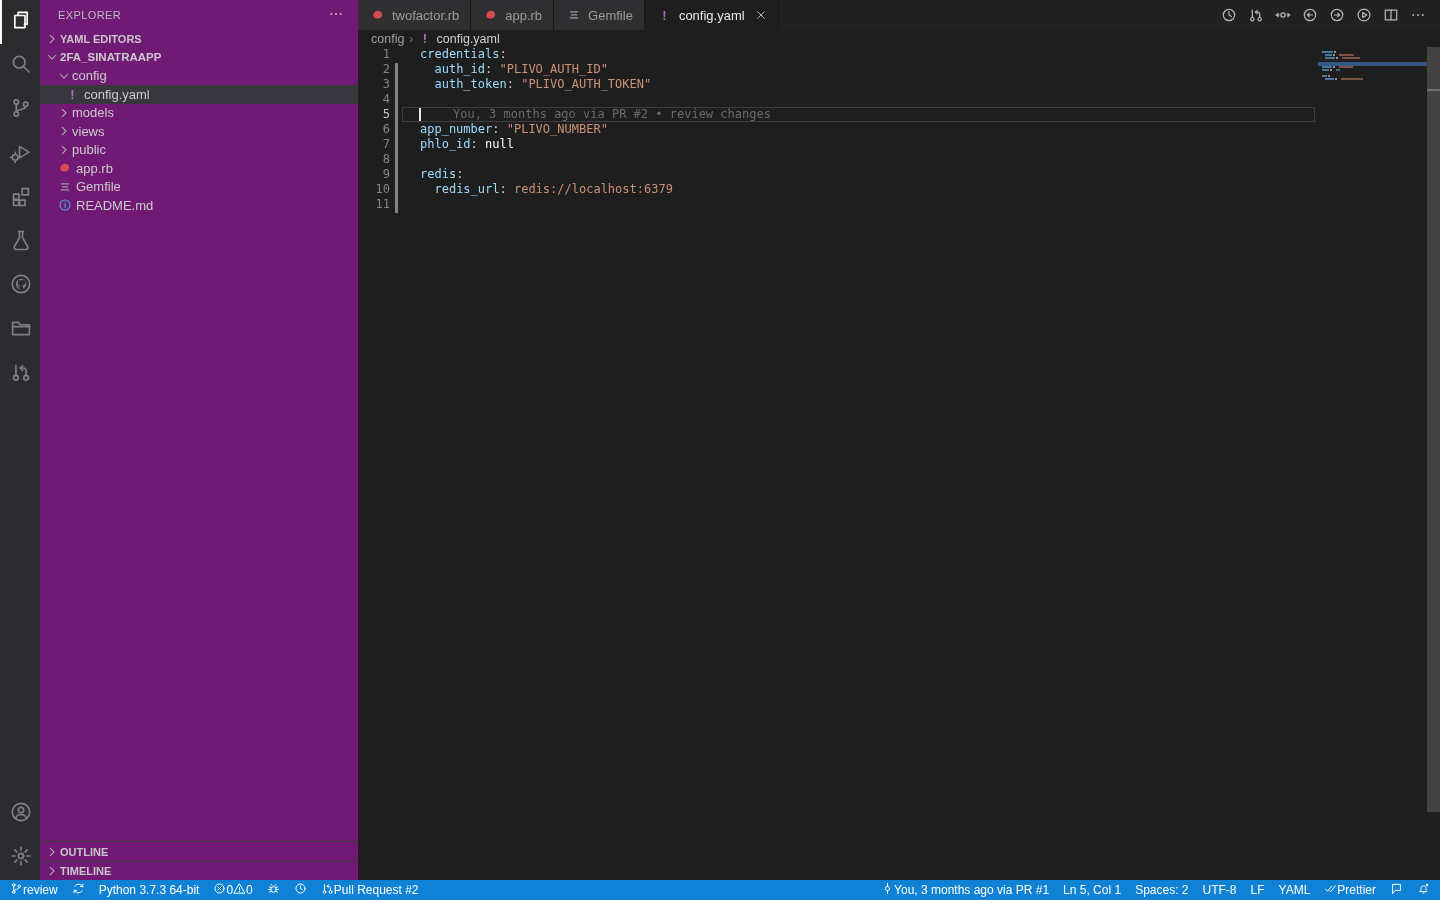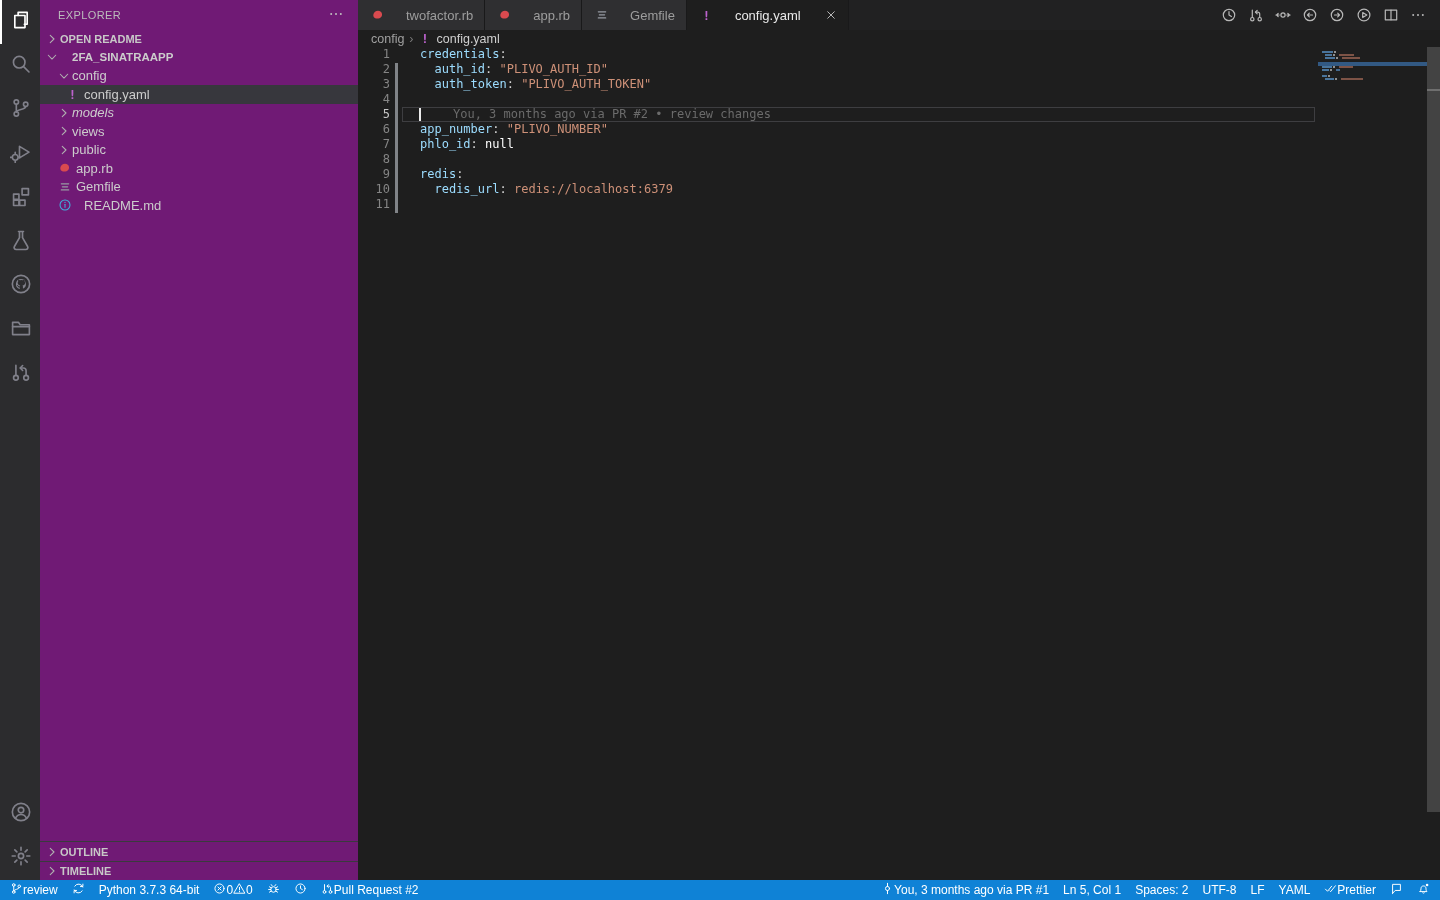--- a/index.html
+++ b/index.html
@@ -33,21 +33,21 @@
   .tree-row.bold { font-weight:bold; font-size:11.5px; }
   .file-ico { width:17px; display:flex; align-items:center; justify-content:center; margin-right:3px; flex-shrink:0;}
   .file-ico svg { width:14px; height:14px; }
   .excl { color:#bb62cc; font-weight:bold; font-family:"DejaVu Sans Mono",monospace; font-size:13px; }
   .sb-bottom { border-top:1px solid #3a3a3d; }
   .sb-bottom .sb-row + .sb-row { border-top:1px solid #3a3a3d; }
 
   
   .main { flex:1; display:flex; flex-direction:column; min-width:0; background:#1e1e1e; }
   .tabbar { height:30px; background:#212122; display:flex; align-items:stretch; flex-shrink:0; }
-  .tab { display:flex; align-items:center; padding:0 11px; gap:20px; background:#2f2f31;
+  .tab { display:flex; align-items:center; padding:0 11px; gap:6px; background:#2f2f31;
     color:#9d9d9d; font-size:13px; border-right:1px solid #19191a; cursor:pointer; }
   .tab.active { background:#1e1e1e; color:#e8e8e8; }
   .tab .file-ico { margin-right:0; }
   .tab-close { display:flex; align-items:center; color:#c8c8c8; margin-left:4px; cursor:pointer; }
   .tab-close svg { width:12px; height:12px; }
   .editor-actions { margin-left:auto; display:flex; align-items:center; gap:11px;
     padding-right:14px; color:#b8b8b8; }
   .editor-actions .ea { display:flex; cursor:pointer; }
   .editor-actions svg { width:16px; height:16px; }
 
@@ -180,24 +180,24 @@
             <circle cx="8" cy="8" r="1" fill="currentColor" stroke="none"></circle>
             <circle cx="12.8" cy="8" r="1" fill="currentColor" stroke="none"></circle>
           </svg></span>
     </div>
     <div class="sb-row">
       <span class="chev" id="oe-chev">
           <svg viewBox="0 0 16 16" fill="none" stroke="currentColor" stroke-width="1.2" stroke-linecap="round" stroke-linejoin="round">
             <path d="M6 3.8L10.3 8 6 12.2"></path>
           </svg>
         </span>
-      <span>OPEN README</span>
+      <span>YAML EDITORS</span>
     </div>
     <div class="tree" id="tree">
-        <div class="tree-row bold" style="padding-left: 4px; gap: 12px;">
+        <div class="tree-row bold" style="padding-left: 4px;">
           <span class="chev">
             <svg viewBox="0 0 16 16" fill="none" stroke="currentColor" stroke-width="1.2" stroke-linecap="round" stroke-linejoin="round">
               <path d="M3.8 6L8 10.3 12.2 6"></path>
             </svg>
           </span>
           <span class="tree-label">2FA_SINATRAAPP</span>
         </div>
         <div class="tree-row" style="padding-left: 16px;">
           <span class="chev">
             <svg viewBox="0 0 16 16" fill="none" stroke="currentColor" stroke-width="1.2" stroke-linecap="round" stroke-linejoin="round">
@@ -205,21 +205,21 @@
             </svg>
           </span>
           <span class="tree-label">config</span>
         </div>
         <div class="tree-row selected" style="padding-left: 24px;">
           <span class="file-ico">
             <span class="excl">!</span>
           </span>
           <span class="tree-label">config.yaml</span>
         </div>
-        <div class="tree-row" style="padding-left: 16px; font-style: italic;">
+        <div class="tree-row" style="padding-left: 16px;">
           <span class="chev">
             <svg viewBox="0 0 16 16" fill="none" stroke="currentColor" stroke-width="1.2" stroke-linecap="round" stroke-linejoin="round">
               <path d="M6 3.8L10.3 8 6 12.2"></path>
             </svg>
           </span>
           <span class="tree-label">models</span>
         </div>
         <div class="tree-row" style="padding-left: 16px;">
           <span class="chev">
             <svg viewBox="0 0 16 16" fill="none" stroke="currentColor" stroke-width="1.2" stroke-linecap="round" stroke-linejoin="round">
@@ -245,21 +245,21 @@
           <span class="tree-label">app.rb</span>
         </div>
         <div class="tree-row" style="padding-left: 16px;">
           <span class="file-ico">
             <svg viewBox="0 0 16 16" fill="none" stroke="#979ba3" stroke-width="1.4" stroke-linecap="round">
               <path d="M3.8 4.3h8.4M5 7.8h6M3.8 11.3h8.4"></path>
             </svg>
           </span>
           <span class="tree-label">Gemfile</span>
         </div>
-        <div class="tree-row" style="padding-left: 16px; gap: 8px;">
+        <div class="tree-row" style="padding-left: 16px;">
           <span class="file-ico">
             <svg viewBox="0 0 16 16" fill="none" stroke="#3fb0dd" stroke-width="1.2">
               <circle cx="8" cy="8" r="5.7"></circle>
               <path d="M8 7.2v3.5" stroke-linecap="round"></path>
               <circle cx="8" cy="5" r=".7" fill="#3fb0dd" stroke="none"></circle>
             </svg>
           </span>
           <span class="tree-label">README.md</span>
         </div>
       </div>

